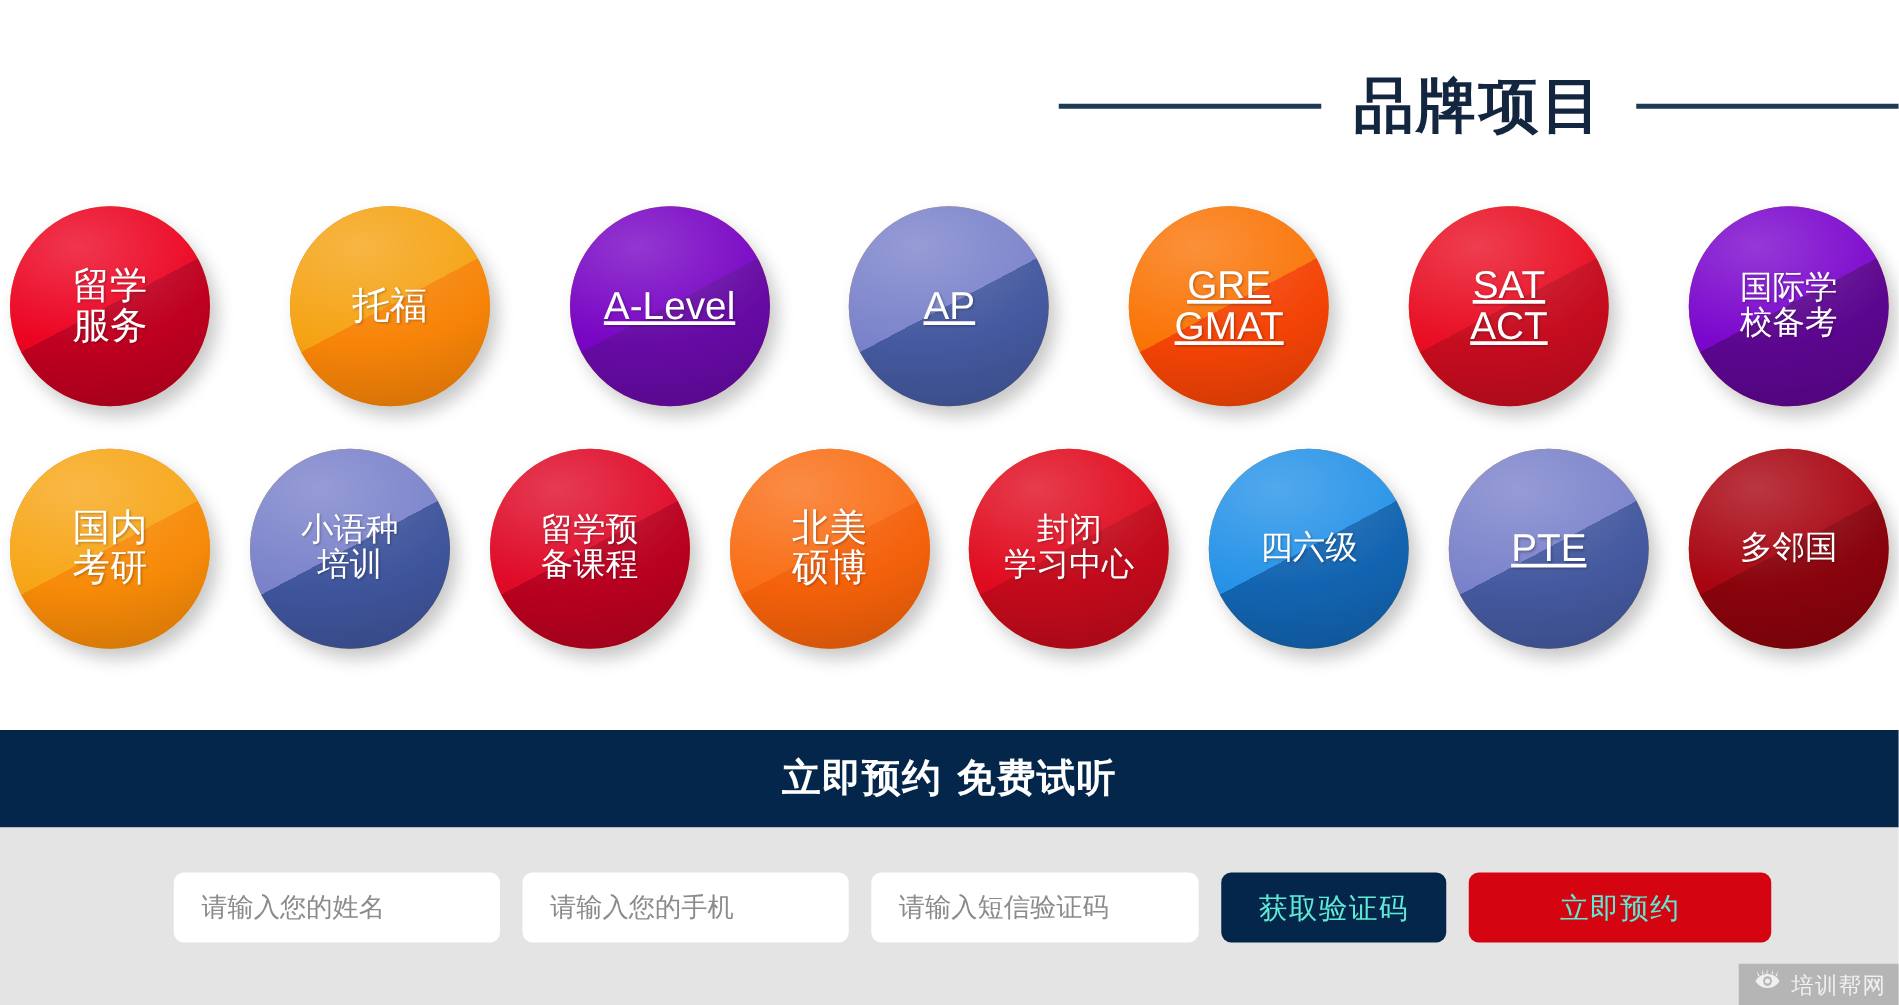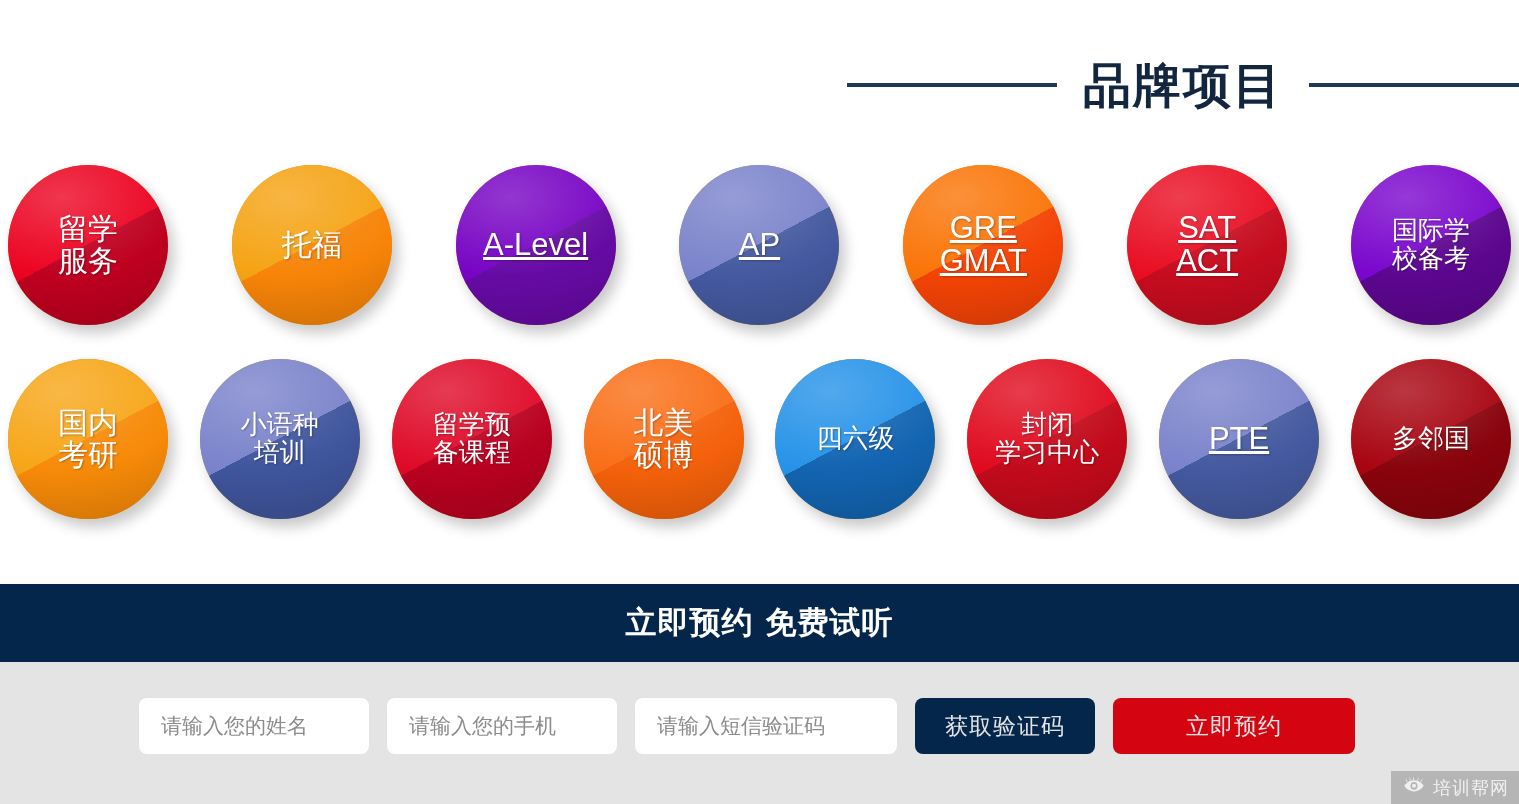--- a/index.html
+++ b/index.html
@@ -153,21 +153,21 @@
   }
   .form-row {
     position: absolute;
     top: 36px;
     left: 139px;
     display: flex;
     align-items: center;
     gap: 0;
   }
   .field {
-    width: 230px;
+    width: 261px;
     height: 56px;
     background: #ffffff;
     border: none;
     border-radius: 8px;
     margin-right: 18px;
     padding: 0 22px;
     box-sizing: border-box;
     font-size: 21px;
     color: #7c7c7c;
     font-family: "DejaVu Sans", "Liberation Sans", sans-serif;
@@ -178,21 +178,21 @@
     opacity: 1;
   }
   .field.code-field {
     width: 262px;
   }
   .btn {
     height: 56px;
     border: none;
     border-radius: 8px;
     font-size: 23px;
-    color: #e5e5e5;
+    color: #5eead4;
     cursor: pointer;
     font-family: "DejaVu Sans", "Liberation Sans", sans-serif;
     letter-spacing: 1px;
   }
   .btn-code {
     width: 180px;
     background: #04264b;
     margin-right: 18px;
   }
   .btn-submit {
@@ -269,26 +269,26 @@
 培训</span>
     </div>
     <div class="bubble" style="--c-light: #df0a28; --c-dark: #b90120;">
       <span class="bubble-label small">留学预
 备课程</span>
     </div>
     <div class="bubble" style="--c-light: #f96f17; --c-dark: #f4610a;">
       <span class="bubble-label">北美
 硕博</span>
     </div>
-    <div class="bubble" style="--c-light: #2793e8; --c-dark: #1264b1;">
-      <span class="bubble-label small">四六级</span>
-    </div>
     <div class="bubble" style="--c-light: #e00b1f; --c-dark: #c20a1b;">
       <span class="bubble-label small wide">封闭
 学习中心</span>
+    </div>
+    <div class="bubble" style="--c-light: #2793e8; --c-dark: #1264b1;">
+      <span class="bubble-label small">四六级</span>
     </div>
     <div class="bubble" style="--c-light: #7b83cb; --c-dark: #44599f;">
       <span class="bubble-label latin">PTE</span>
     </div>
     <div class="bubble" style="--c-light: #a80511; --c-dark: #89030c;">
       <span class="bubble-label small">多邻国</span>
     </div>
   </div>
 </div>
 

